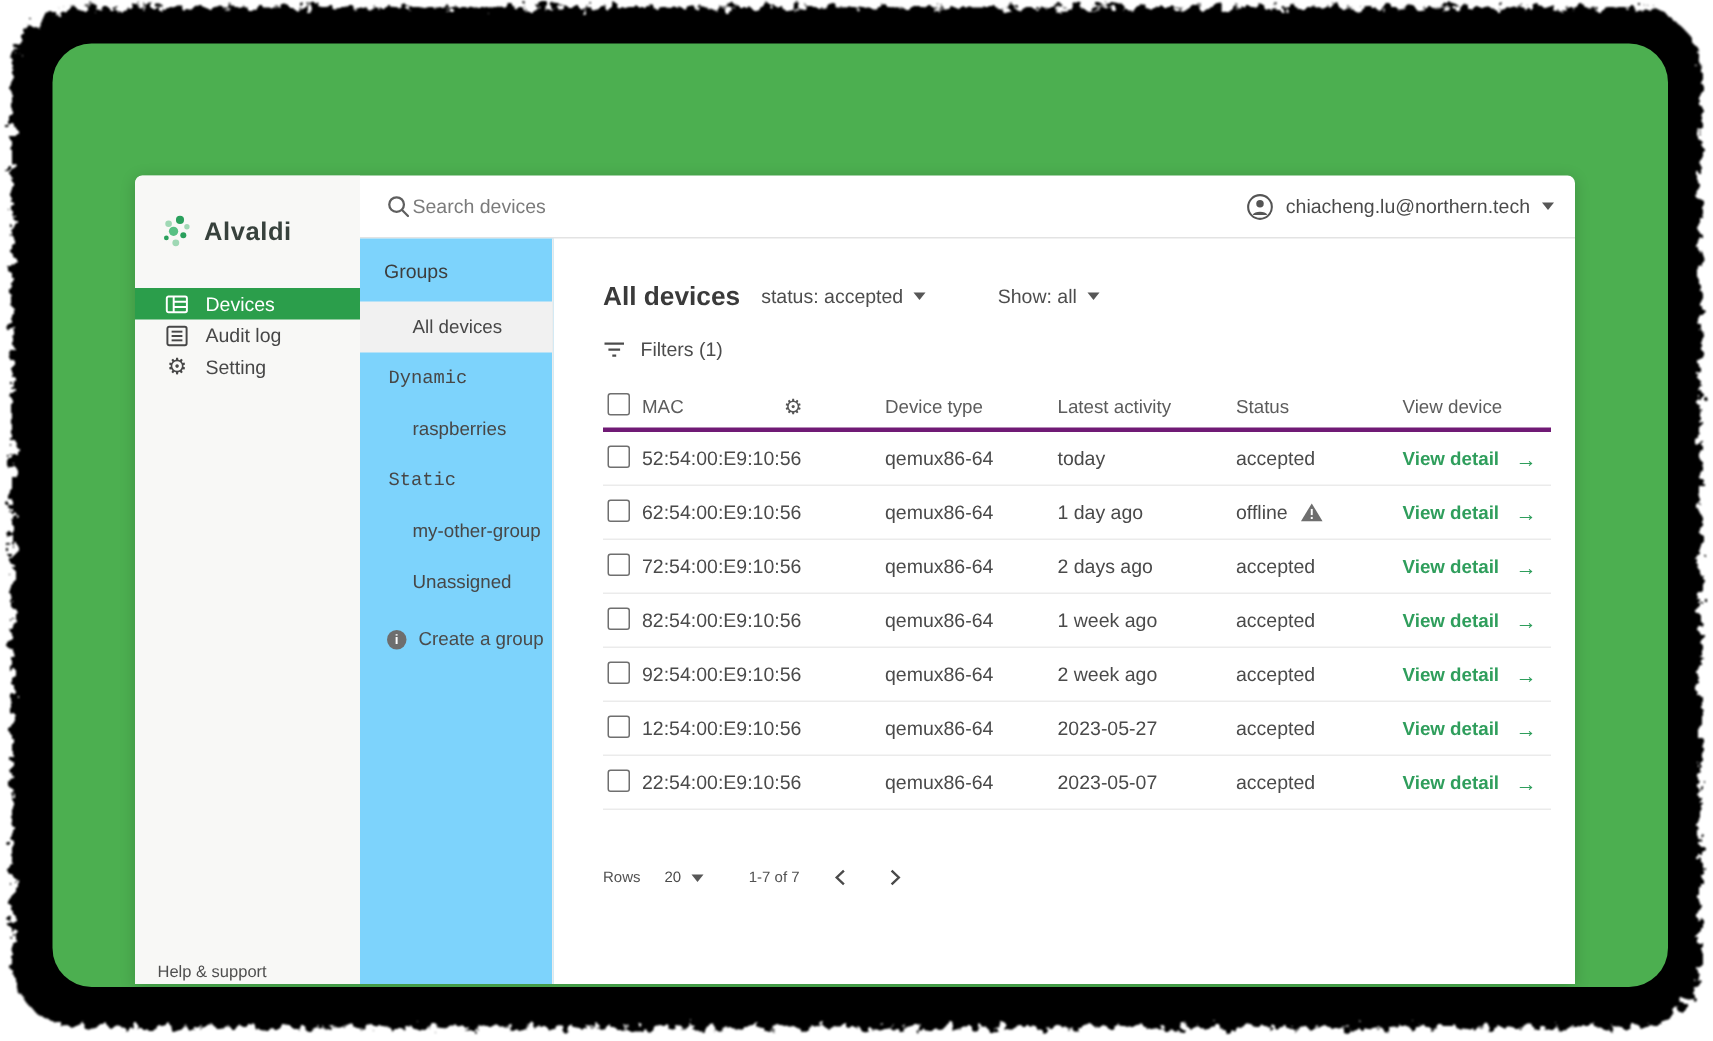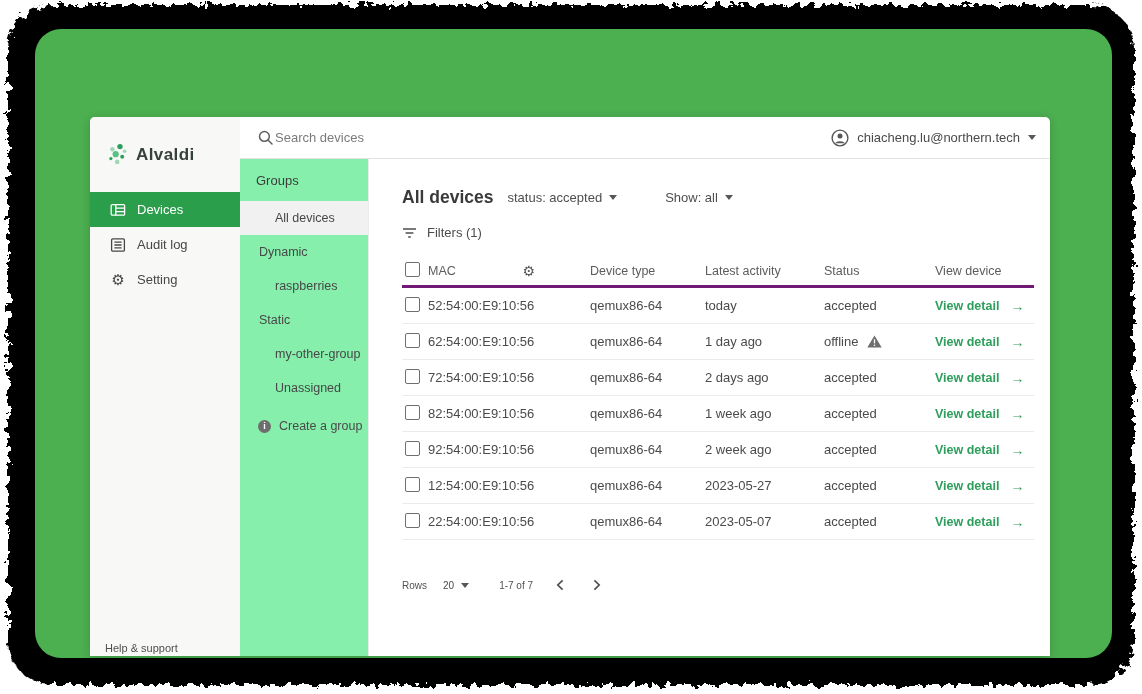--- a/index.html
+++ b/index.html
@@ -24,40 +24,40 @@
   .window{
     position:absolute;left:55px;top:88px;width:960px;height:539px;
     background:#fff;border-radius:5px 5px 0 0;
     box-shadow:0 2px 10px rgba(0,0,0,.18);
     display:flex;overflow:hidden;
   }
   
   .sidebar{flex:0 0 150px;width:150px;background:#f8f8f6;display:flex;flex-direction:column;}
   .logo{height:75px;display:flex;align-items:center;padding-left:17px;gap:8px;}
   .logo-text{font-size:17px;font-weight:700;color:#37413c;letter-spacing:.4px;}
-  .nav-item{height:35px;display:flex;align-items:center;gap:11px;padding-left:20px;font-size:13px;color:#474747;cursor:pointer;}
+  .nav-item{height:21px;display:flex;align-items:center;gap:11px;padding-left:20px;font-size:13px;color:#474747;cursor:pointer;}
   .nav-item.active{background:var(--accent-green,#2b9e4b);color:#ffffff;}
   .nav-item .nav-ic{width:16px;height:16px;display:flex;align-items:center;justify-content:center;color:inherit;}
   .gear-glyph{font-size:15px;line-height:1;color:inherit;font-style:normal;}
   .sidebar-footer{margin-top:auto;padding:0 0 2px 15px;font-size:11px;color:#4f4f4f;cursor:pointer;}
   
   .body-right{flex:1;display:flex;flex-direction:column;min-width:0;}
   .topbar{height:41px;flex:0 0 41px;border-bottom:1px solid #e3e3e3;display:flex;align-items:center;padding:0 14px 0 18px;}
   .search{display:flex;align-items:center;flex:1;}
   .search input{border:none;outline:none;background:transparent;font-size:13px;color:#444;width:320px;font-family:inherit;}
   .search input::placeholder{color:#7b7b7b;}
   .account{display:flex;align-items:center;gap:8px;font-size:13px;color:#4a4a4a;cursor:pointer;}
   .caret{width:0;height:0;border-left:4px solid transparent;border-right:4px solid transparent;border-top:5px solid #575757;display:inline-block;}
   
   .content{flex:1;display:flex;min-height:0;}
-  .groups{flex:0 0 128px;width:128px;border-right:1px solid #ececec;background:#86efac;}
+  .groups{flex:0 0 128px;width:128px;border-right:1px solid #ececec;background:#7dd3fc;}
   .groups-title{padding:14px 0 13px 16px;font-size:13px;color:#3d3d3d;}
   .group-row{height:34px;line-height:34px;font-size:12.5px;color:#474747;cursor:pointer;white-space:nowrap;}
   .group-row.sub{padding-left:35px;}
-  .group-row.section{padding-left:19px;cursor:default;}
+  .group-row.section{padding-left:19px;cursor:default;font-family:Liberation Mono, monospace;}
   .group-row.selected{background:#f1f1f1;}
   .create-group{margin-top:14px;display:flex;align-items:center;gap:8px;padding-left:18px;font-size:12.5px;color:#4a4a4a;cursor:pointer;}
   .info-icon{width:13px;height:13px;border-radius:50%;background:#6e6e6e;color:#fff;font-size:9px;font-weight:700;display:flex;align-items:center;justify-content:center;flex:0 0 13px;}
   
   .main{flex:1;padding:24px 16px 0 33px;display:flex;flex-direction:column;min-width:0;}
   .main-header{display:flex;align-items:center;height:28px;}
   .page-title{font-size:17.5px;margin:0;color:#3a3a3a;font-weight:700;}
   .dropdown{display:flex;align-items:center;gap:7px;font-size:13px;color:#4d4d4d;cursor:pointer;}
   .dd-status{margin-left:14px;}
   .dd-show{margin-left:48px;}

